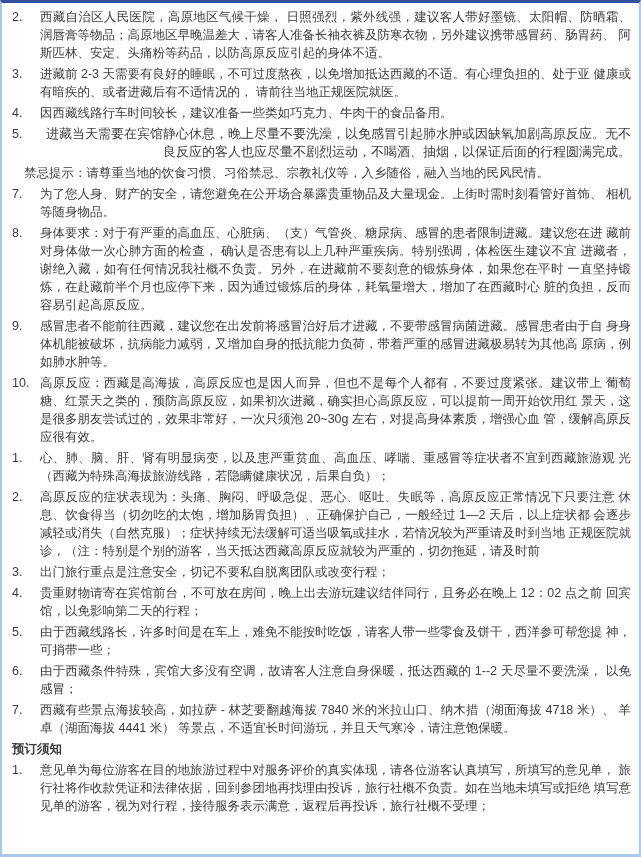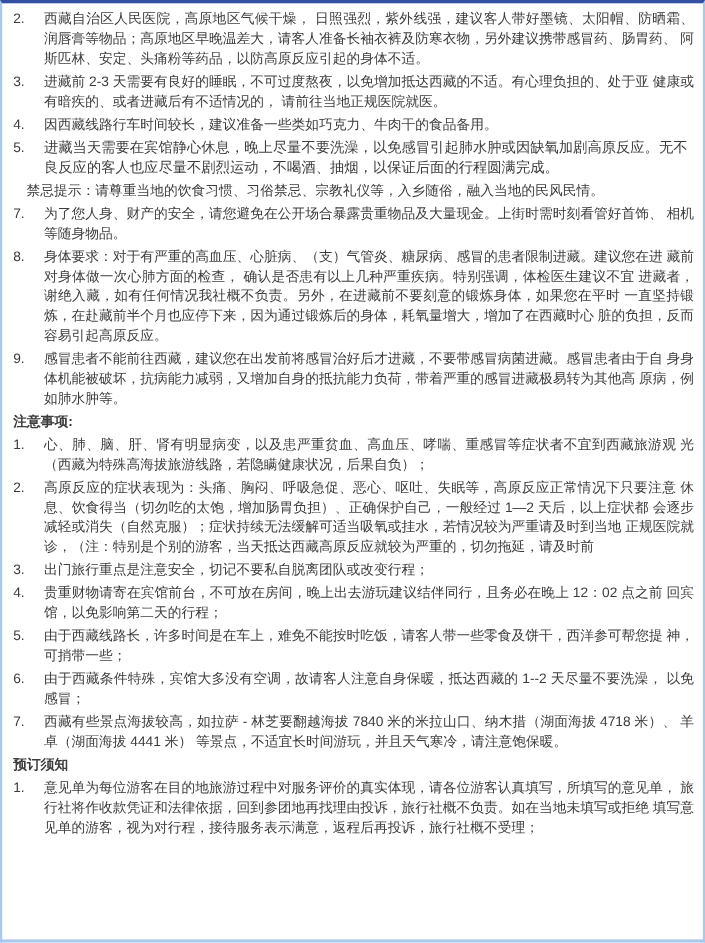--- a/index.html
+++ b/index.html
@@ -22,21 +22,21 @@
     border-right: 2px solid #a9c9ea;
     border-bottom: 3px solid #a9c9ea;
     padding: 5px 8px 0 10px;
     overflow: hidden;
   }
   .row { display: flex; margin: 0 0 3px 0; }
   .num { flex: 0 0 28px; }
   .txt { flex: 1; text-align: justify; }
   .serif .txt {
     font-family: "Liberation Serif", serif;
-    text-align: left;
+    text-align: right;
     font-size: 13px;
   }
   .fullline { margin: 0 0 3px 12px; text-align: justify; }
   .heading { font-weight: bold; margin: 0 0 3px 0; }
   .group { margin: 0 0 3px 0; }
   .group .row { margin: 0; }
   .overflow-line { margin: 0; text-align: justify; }
 </style>
 </head>
 <body>
@@ -73,22 +73,25 @@
   <div class="row">
     <span class="num">8.</span>
     <span class="txt">身体要求：对于有严重的高血压、心脏病、（支）气管炎、糖尿病、感冒的患者限制进藏。建议您在进 藏前对身体做一次心肺方面的检查， 确认是否患有以上几种严重疾病。特别强调，体检医生建议不宜 进藏者，谢绝入藏，如有任何情况我社概不负责。另外，在进藏前不要刻意的锻炼身体，如果您在平时 一直坚持锻炼，在赴藏前半个月也应停下来，因为通过锻炼后的身体，耗氧量增大，增加了在西藏时心 脏的负担，反而容易引起高原反应。</span>
   </div>
 
   <div class="row">
     <span class="num">9.</span>
     <span class="txt">感冒患者不能前往西藏，建议您在出发前将感冒治好后才进藏，不要带感冒病菌进藏。感冒患者由于自 身身体机能被破坏，抗病能力减弱，又增加自身的抵抗能力负荷，带着严重的感冒进藏极易转为其他高 原病，例如肺水肿等。</span>
   </div>
 
+  <div class="row">
+    <span class="num">10.</span>
+    <span class="txt">高原反应：西藏是高海拔，高原反应也是因人而异，但也不是每个人都有，不要过度紧张。建议带上 葡萄糖、红景天之类的，预防高原反应，如果初次进藏，确实担心高原反应，可以提前一周开始饮用红 景天，这是很多朋友尝试过的，效果非常好，一次只须泡 20~30g 左右，对提高身体素质，增强心血 管，缓解高原反应很有效。</span>
+  </div>
 
-  <p class="heading">注意事项:</p>
 
   <div class="row">
     <span class="num">1.</span>
     <span class="txt">心、肺、脑、肝、肾有明显病变，以及患严重贫血、高血压、哮喘、重感冒等症状者不宜到西藏旅游观 光（西藏为特殊高海拔旅游线路，若隐瞒健康状况，后果自负）；</span>
   </div>
 
   <div class="group">
     <div class="row">
       <span class="num">2.</span>
       <span class="txt">高原反应的症状表现为：头痛、胸闷、呼吸急促、恶心、呕吐、失眠等，高原反应正常情况下只要注意 休息、饮食得当（切勿吃的太饱，增加肠胃负担）、正确保护自己，一般经过 1—2 天后，以上症状都 会逐步减轻或消失（自然克服）；症状持续无法缓解可适当吸氧或挂水，若情况较为严重请及时到当地 正规医院就诊，（注：特别是个别的游客，当天抵达西藏高原反应就较为严重的，切勿拖延，请及时前</span>

